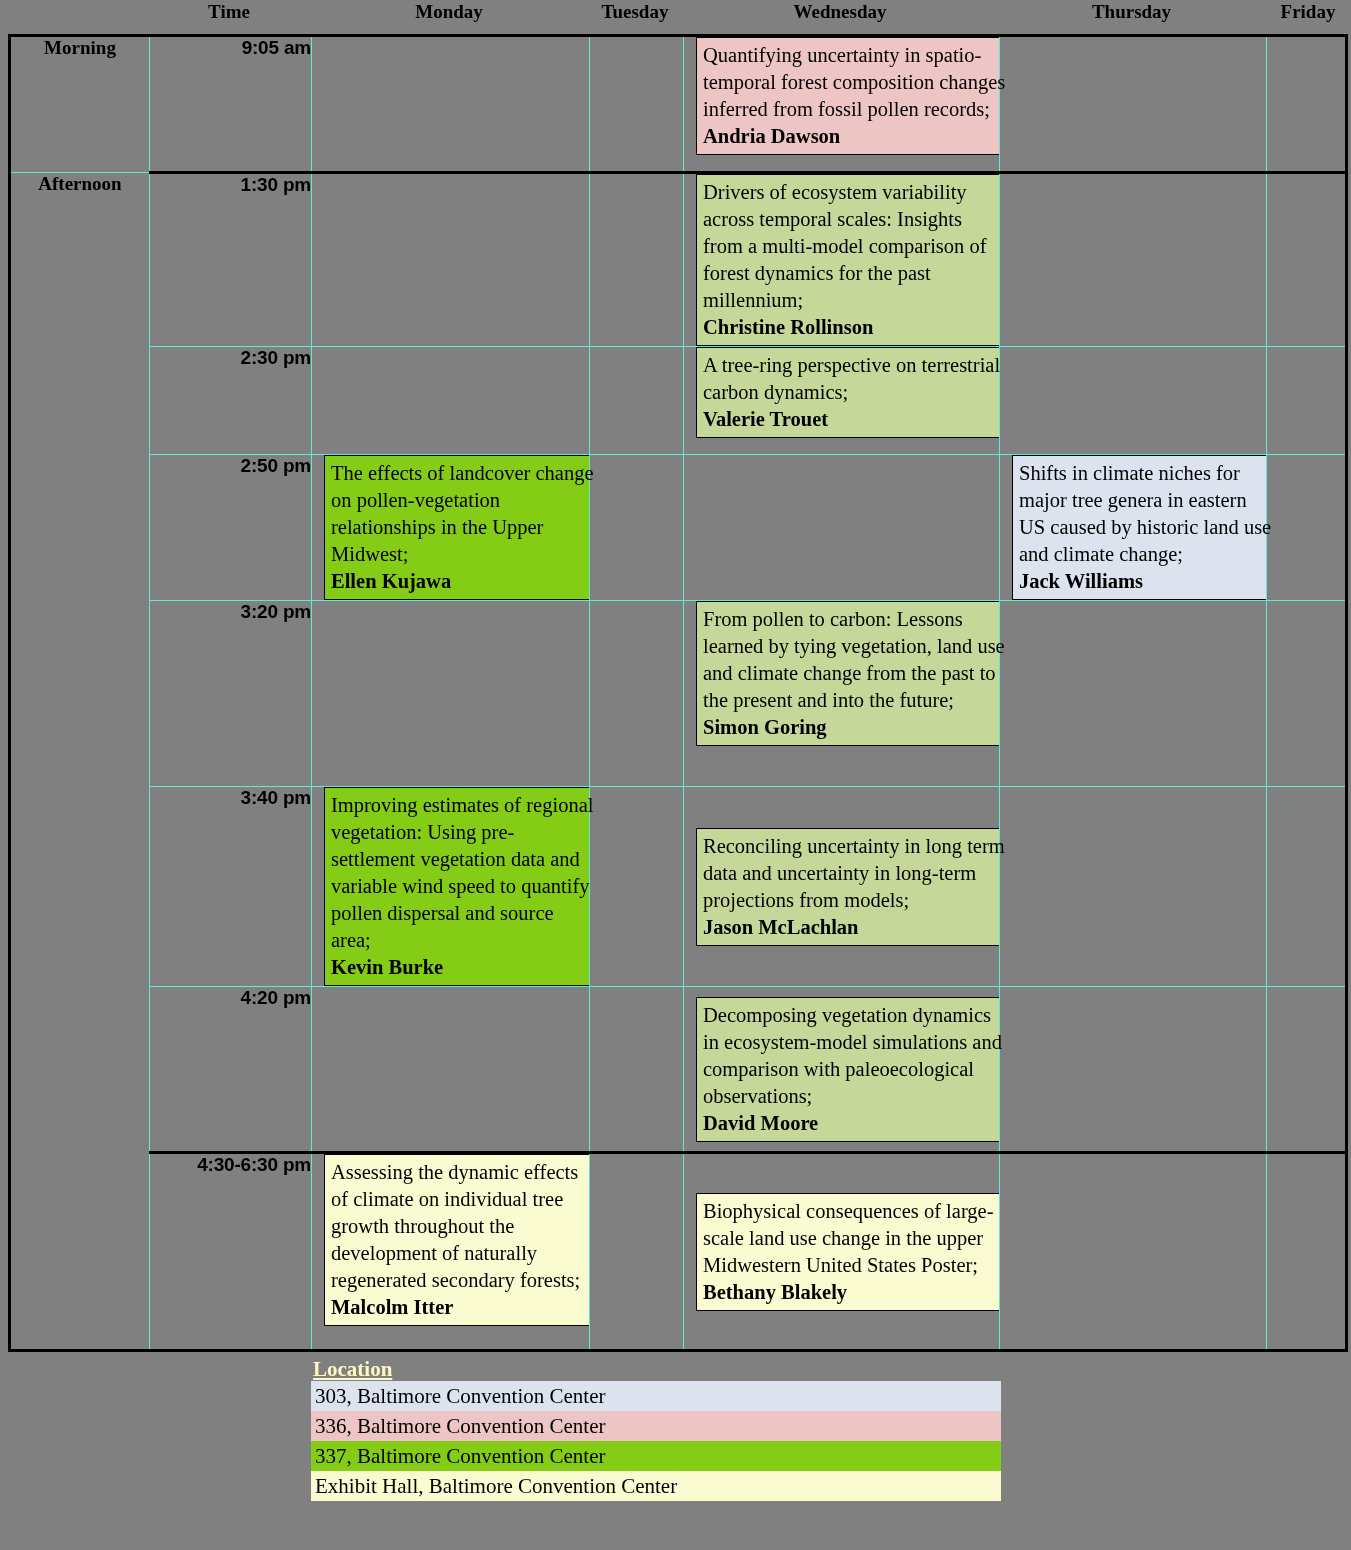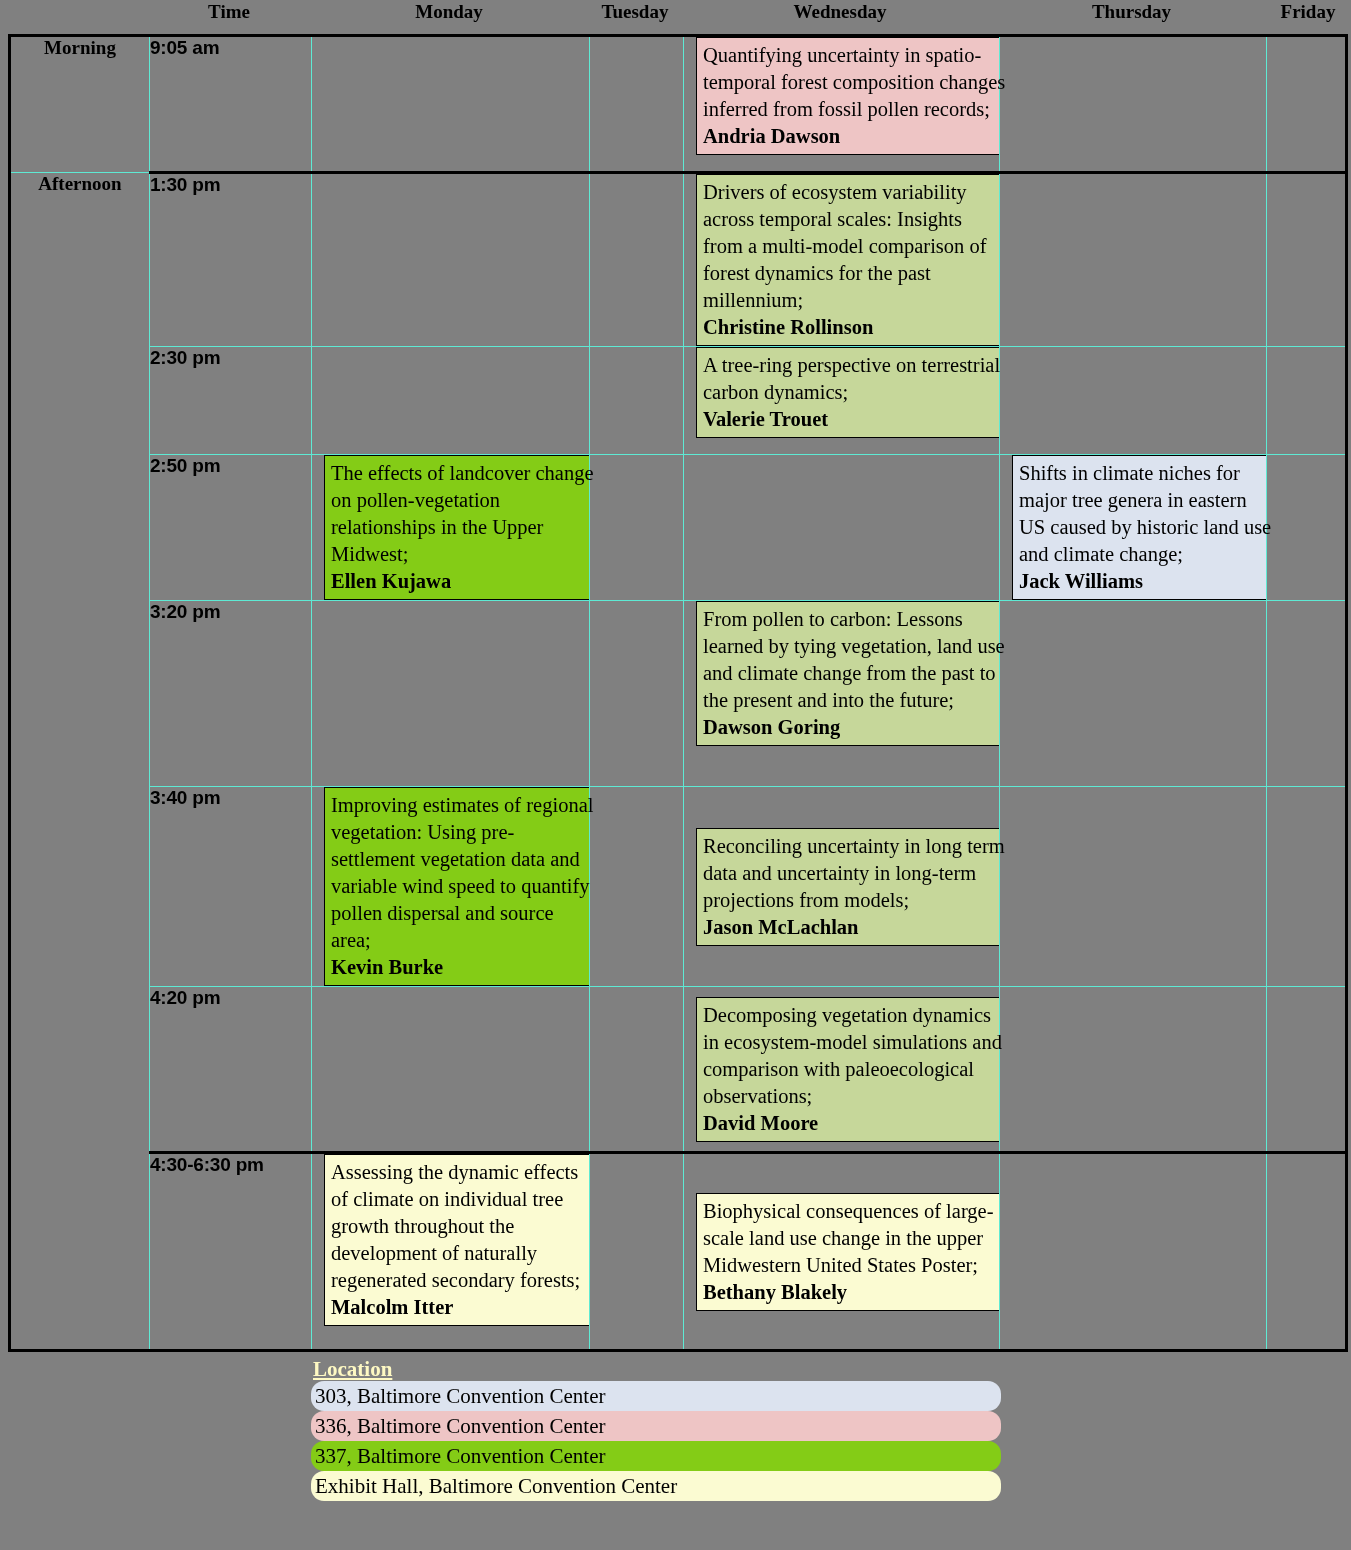--- a/index.html
+++ b/index.html
@@ -36,21 +36,21 @@
     padding:0;
   }
   td.period{
     border-right:3px solid #000;
     border-bottom:3px solid #000;
     text-align:center;vertical-align:middle;
     font-family:"Liberation Serif", serif;
     font-weight:bold;font-size:19px;color:#000;
   }
   td.time{
-    text-align:left;vertical-align:middle;
+    text-align:right;vertical-align:middle;
     font-family:"Liberation Sans", sans-serif;
     font-weight:bold;font-size:19px;color:#000;
     letter-spacing:-0.2px;
   }
   td.sess{
     padding:0;
   }
   td.empty{background:#808080;}
   .sep-bottom{border-bottom:3px solid #000 !important;}
 
@@ -87,21 +87,20 @@
     font-weight:bold;font-size:21px;color:#fef9c3;
     text-decoration:underline;
     line-height:24px;
     padding-left:2px;
   }
   .legend-item{
     font-family:"Liberation Serif", serif;
     font-size:21px;line-height:30px;color:#000;
     padding-left:4px;
     box-sizing:border-box;
-    border-radius:13px;
   }
 </style>
 </head>
 <body>
 
 <div class="sheet">
 
   <div class="hdr-row">
     <div class="hdr-cell" style="width:148px"></div>
     <div class="hdr-cell" style="width:162px">Time</div>
@@ -187,21 +186,21 @@
         <td class="sess empty"></td>
       </tr>
 
       <tr style="height:186px">
         <td class="time">3:20 pm</td>
         <td class="sess empty"></td>
         <td class="sess empty"></td>
         <td class="sess">
           <span class="chip c-green">
             <span class="title">From pollen to carbon: Lessons learned by tying vegetation, land use and climate change from the past to the present and into the future;</span>
-            <span class="who">Dawson Goring</span>
+            <span class="who">Simon Goring</span>
           </span>
         </td>
         <td class="sess empty"></td>
         <td class="sess empty"></td>
       </tr>
 
       <tr style="height:186px">
         <td class="time">3:40 pm</td>
         <td class="sess">
           <span class="chip c-purple">

